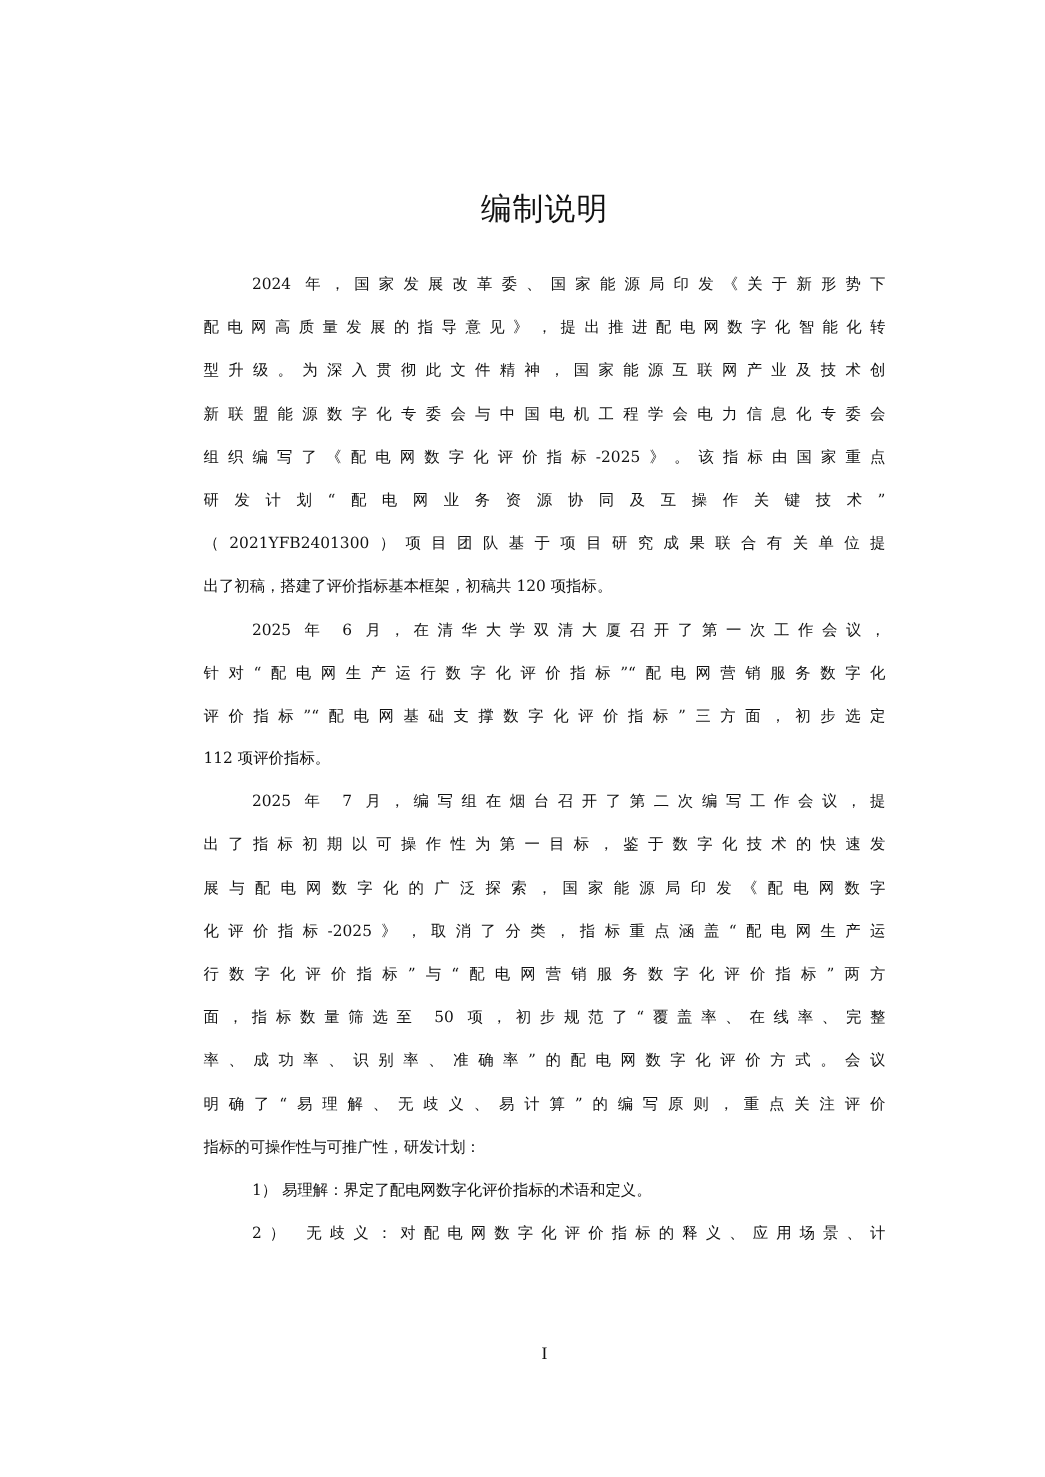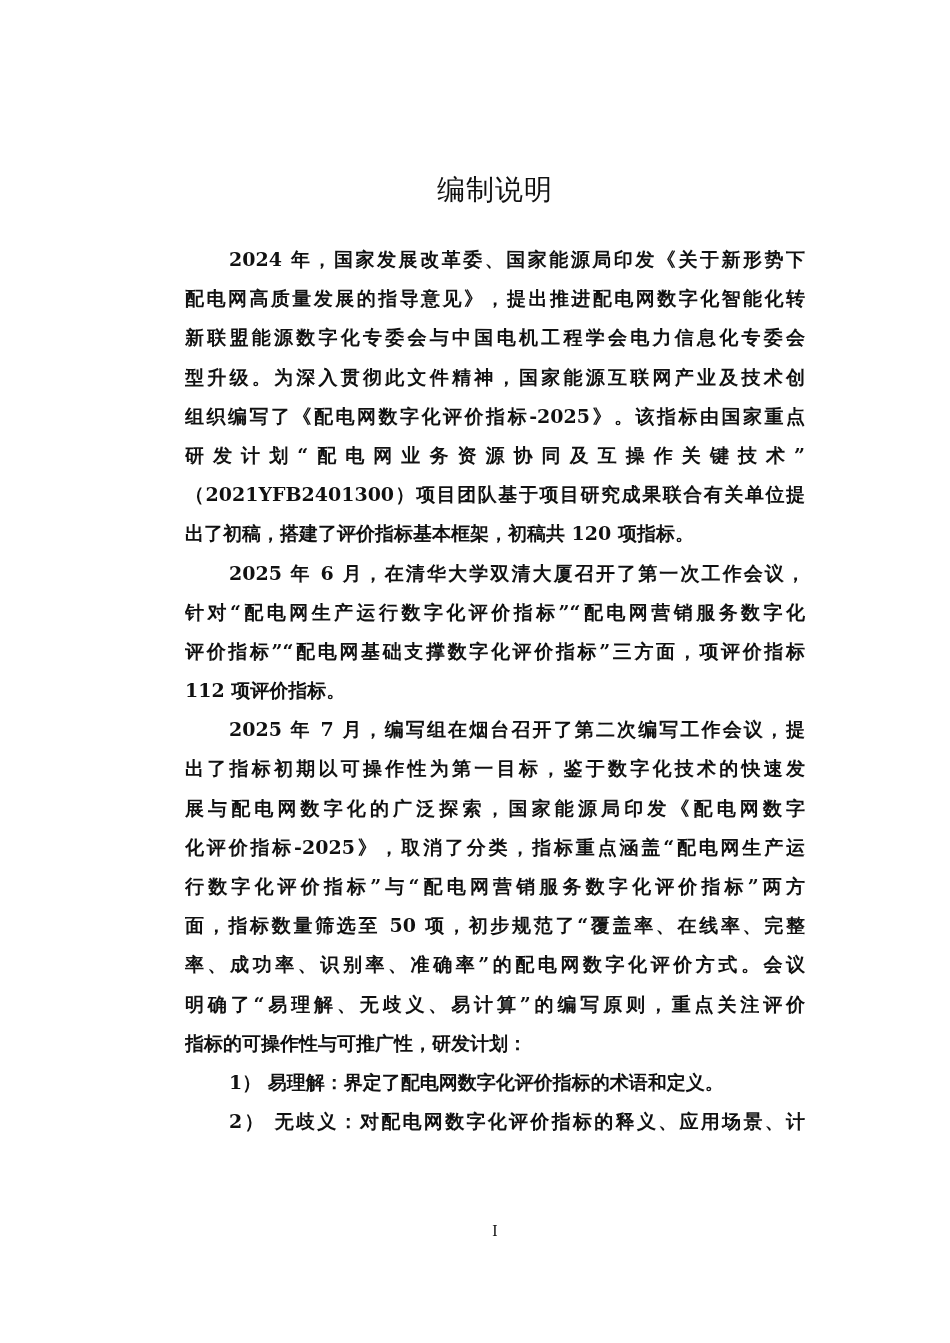--- a/index.html
+++ b/index.html
@@ -37,26 +37,25 @@
   .body-text {
     position: absolute;
     top: 240px;
     left: 165px;
     width: 620px;
   }
   .line {
     display: block;
     height: 39.2px;
     line-height: 39.2px;
-    font-size: 19px;
+    font-size: 14px;
     white-space: nowrap;
     text-align: justify;
     text-align-last: justify;
     overflow: hidden;
-    font-weight: bold;
   }
   .line.last {
     text-align: center;
     text-align-last: left;
   }
   .line.indent {
     padding-left: 44px;
   }
   .line.list {
     padding-left: 44px;
@@ -78,32 +77,32 @@
 
 <div class="page">
 
   <div class="title">编制说明</div>
 
   <div class="body-text">
 
     <div>
       <span class="line indent">2024 年，国家发展改革委、国家能源局印发《关于新形势下</span>
       <span class="line">配电网高质量发展的指导意见》，提出推进配电网数字化智能化转</span>
+      <span class="line">型升级。为深入贯彻此文件精神，国家能源互联网产业及技术创</span>
       <span class="line">新联盟能源数字化专委会与中国电机工程学会电力信息化专委会</span>
-      <span class="line">型升级。为深入贯彻此文件精神，国家能源互联网产业及技术创</span>
       <span class="line">组织编写了《配电网数字化评价指标-2025》。该指标由国家重点</span>
       <span class="line">研发计划“配电网业务资源协同及互操作关键技术”</span>
       <span class="line">（2021YFB2401300）项目团队基于项目研究成果联合有关单位提</span>
       <span class="line last">出了初稿，搭建了评价指标基本框架，初稿共 120 项指标。</span>
     </div>
 
     <div>
       <span class="line indent">2025 年 6 月，在清华大学双清大厦召开了第一次工作会议，</span>
       <span class="line">针对“配电网生产运行数字化评价指标”“配电网营销服务数字化</span>
-      <span class="line">评价指标”“配电网基础支撑数字化评价指标”三方面，项评价指标</span>
+      <span class="line">评价指标”“配电网基础支撑数字化评价指标”三方面，初步选定</span>
       <span class="line last">112 项评价指标。</span>
     </div>
 
     <div>
       <span class="line indent">2025 年 7 月，编写组在烟台召开了第二次编写工作会议，提</span>
       <span class="line">出了指标初期以可操作性为第一目标，鉴于数字化技术的快速发</span>
       <span class="line">展与配电网数字化的广泛探索，国家能源局印发《配电网数字</span>
       <span class="line">化评价指标-2025》，取消了分类，指标重点涵盖“配电网生产运</span>
       <span class="line">行数字化评价指标”与“配电网营销服务数字化评价指标”两方</span>
       <span class="line">面，指标数量筛选至 50 项，初步规范了“覆盖率、在线率、完整</span>

